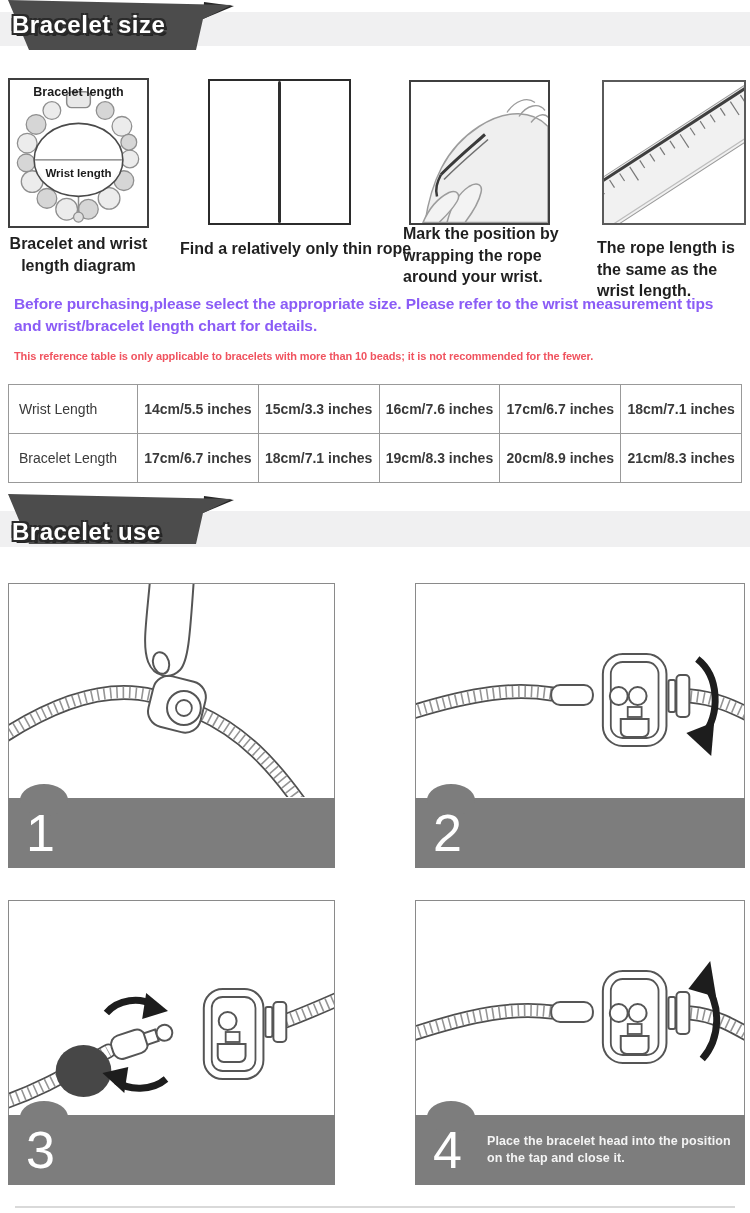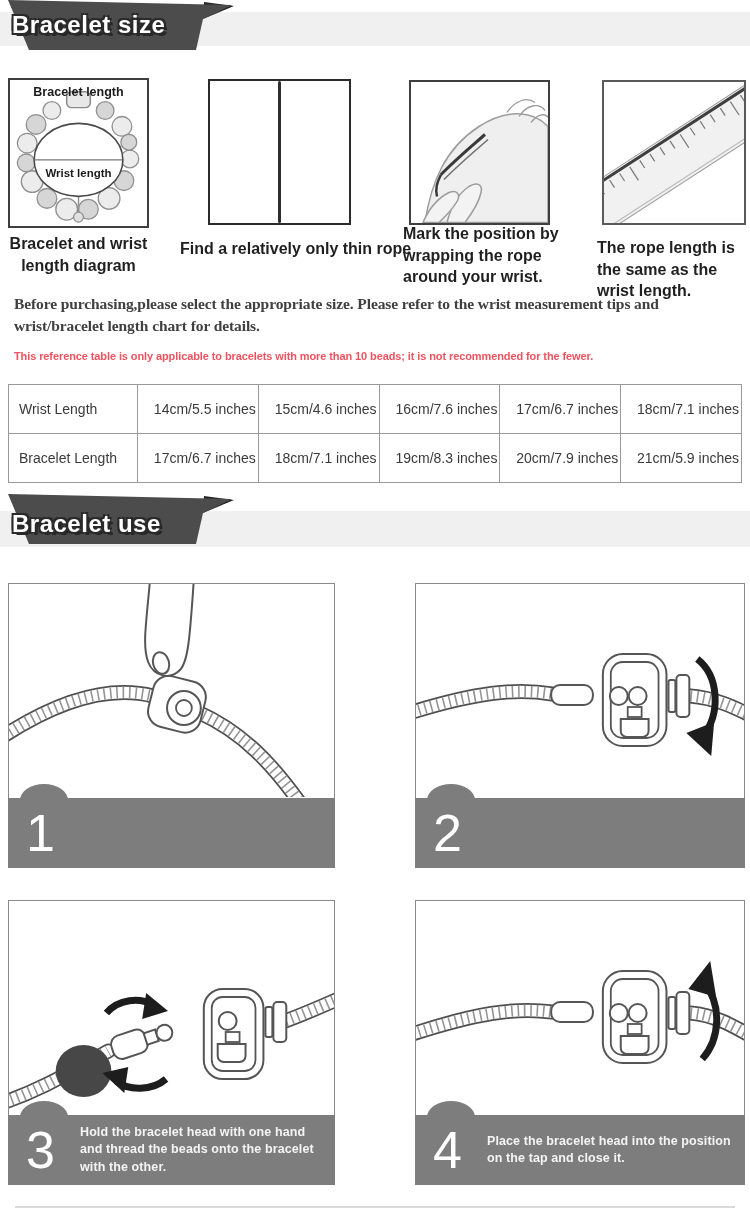--- a/index.html
+++ b/index.html
@@ -17,27 +17,27 @@
   .banner .label{position:absolute;left:12px;width:206px;text-align:left;
     font-size:24px;font-weight:800;letter-spacing:.5px;color:#fff;
     text-shadow:-2px -2px 0 #2a2a2a,2px -2px 0 #2a2a2a,-2px 2px 0 #2a2a2a,2px 2px 0 #2a2a2a,3px 3px 0 #242424;}
   
   .mbox{position:absolute;background:#fff;box-sizing:border-box;}
   .caption{position:absolute;font-size:16px;font-weight:700;line-height:1.35;color:#1f1f1f;}
   .rope-line{position:absolute;left:50%;top:0;bottom:0;width:3.5px;margin-left:-2px;background:#2e2e2e;border-radius:2px;}
   .overlay-label{position:absolute;left:0;right:0;text-align:center;font-weight:700;color:#1b1b1b;}
   
   .intro{position:absolute;left:14px;top:293px;width:724px;font-size:15.5px;font-weight:800;
-    line-height:1.45;color:#404040;letter-spacing:-.1px;font-family:Liberation Serif, serif;}
+    line-height:1.45;color:#8b5cf6;letter-spacing:-.1px;}
   .warning{position:absolute;left:14px;top:350px;width:736px;font-size:11px;font-weight:700;
     color:#f0535f;white-space:nowrap;letter-spacing:-.1px;}
   
   .size-table{position:absolute;left:8px;top:384px;width:734px;border-collapse:collapse;table-layout:fixed;}
   .size-table td,.size-table th{border:1.5px solid #999;background:#fff;height:48px;
-    font-size:14px;font-weight:400;color:#3a3a3a;text-align:right;padding:0 2px;}
+    font-size:14px;font-weight:700;color:#3a3a3a;text-align:center;padding:0 2px;}
   .size-table th{text-align:left;padding-left:10px;font-weight:400;width:116px;}
   
   .card{position:absolute;background:#fff;border:1.5px solid #8a8a8a;box-sizing:border-box;}
   .card svg.art{position:absolute;left:0;top:0;width:100%;height:213px;}
   .band{position:absolute;left:-1px;right:-1px;bottom:-1px;height:70px;background:#7d7d7d;}
   .band .bump{position:absolute;left:12px;top:-14px;width:48px;height:32px;background:#7d7d7d;border-radius:50%;}
   .band .num{position:absolute;left:18px;top:2px;height:66px;line-height:66px;
     font-size:52px;font-weight:400;color:#fff;}
   .band .steptext{position:absolute;left:72px;top:0;bottom:0;right:10px;display:flex;align-items:center;
     font-size:12.5px;font-weight:700;line-height:1.4;color:#f4f4f4;letter-spacing:.1px;}
@@ -146,41 +146,41 @@
   <div class="caption" style="left:597px;top:237px;width:158px;">The rope length is the same as the wrist length.</div>
 
   <div class="intro">Before purchasing,please select the appropriate size. Please refer to the wrist measurement tips and wrist/bracelet length chart for details.</div>
   <div class="warning">This reference table is only applicable to bracelets with more than 10 beads; it is not recommended for the fewer.</div>
 
   <table class="size-table">
     <tbody>
         <tr>
       <th>Wrist Length</th>
       <td>14cm/5.5 inches</td>
-      <td>15cm/4.6 inches</td>
+      <td>15cm/3.3 inches</td>
       <td>16cm/7.6 inches</td>
       <td>17cm/6.7 inches</td>
       <td>18cm/7.1 inches</td>
     </tr>
     <tr>
       <th>Bracelet Length</th>
       <td>17cm/6.7 inches</td>
       <td>18cm/7.1 inches</td>
       <td>19cm/8.3 inches</td>
-      <td>20cm/7.9 inches</td>
-      <td>21cm/5.9 inches</td>
+      <td>20cm/8.9 inches</td>
+      <td>21cm/8.3 inches</td>
     </tr>
   </tbody>
     </table>
 
   <div class="banner" style="top:492px;">
     <div class="strip" style="top:19px;height:36px;"></div>
     <div class="fold" style="top:2px;"></div>
     <div class="shape" style="top:2px;"></div>
-    <div class="label" style="top:18px;">Bracelet use</div>
+    <div class="label" style="top:26px;">Bracelet use</div>
   </div>
 
   <div class="card" style="left:8px;top:583px;width:327px;height:285px;">
     <svg class="art" viewBox="0 0 327 213" preserveAspectRatio="none">
       <path class="tube-o" d="M -10 155 C 55 112 105 102 145 112"></path>
       <path class="tube-i" d="M -10 155 C 55 112 105 102 145 112"></path>
       <path class="tube-c" d="M -10 155 C 55 112 105 102 145 112"></path>
       <path class="tube-o" d="M 190 128 C 235 148 265 180 295 222"></path>
       <path class="tube-i" d="M 190 128 C 235 148 265 180 295 222"></path>
       <path class="tube-c" d="M 190 128 C 235 148 265 180 295 222"></path>
@@ -246,21 +246,20 @@
       <rect class="ln-thin" x="204" y="96" width="44" height="74" rx="11"></rect>
       <circle class="ln" cx="220" cy="120" r="9"></circle>
       <rect class="ln-thin" x="218" y="131" width="14" height="10"></rect>
       <path class="ln" d="M 210 143 h 28 v 12 a 6 6 0 0 1 -6 6 h -16 a 6 6 0 0 1 -6 -6 z" stroke-width="1.8"></path>
       <rect class="ln" x="258" y="106" width="7" height="30" rx="2"></rect>
       <rect class="ln" x="266" y="101" width="13" height="40" rx="4"></rect>
     </svg>
     <div class="band">
       <div class="bump"></div>
       <div class="num">3</div>
-      <div class="steptext">Hold the bracelet head with one hand and thread the beads onto the bracelet with the other.</div>
     </div>
   </div>
 
   <div class="card" style="left:415px;top:900px;width:330px;height:285px;">
     <svg class="art" viewBox="0 0 330 213" preserveAspectRatio="none">
       <path class="tube-o" d="M -10 135 C 60 112 100 106 137 111"></path>
       <path class="tube-i" d="M -10 135 C 60 112 100 106 137 111"></path>
       <path class="tube-c" d="M -10 135 C 60 112 100 106 137 111"></path>
       <path class="tube-o" d="M 276 112 C 300 114 318 124 342 138"></path>
       <path class="tube-i" d="M 276 112 C 300 114 318 124 342 138"></path>

